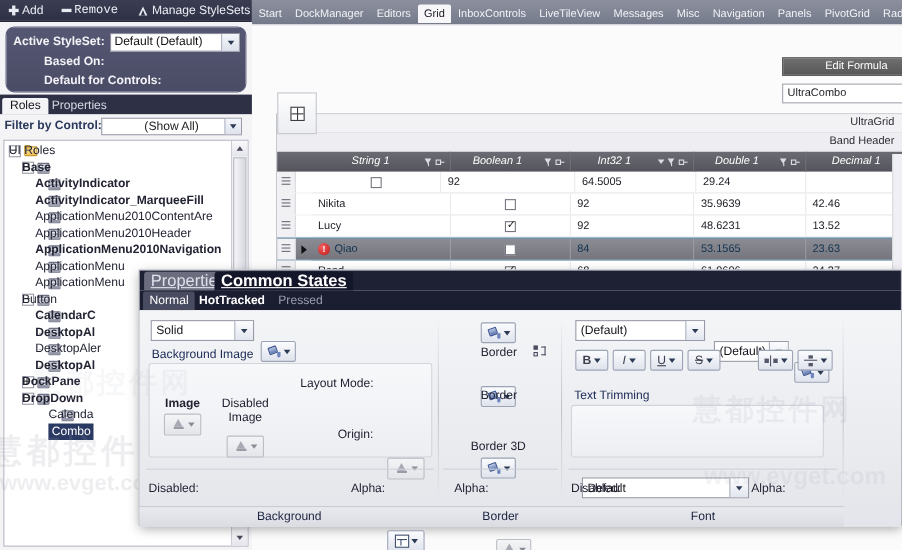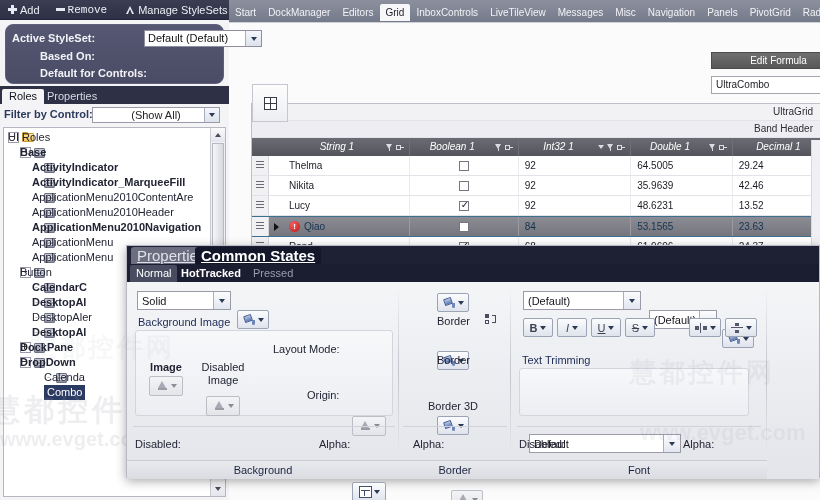--- a/index.html
+++ b/index.html
@@ -40,21 +40,21 @@
     position:absolute;left:5px;top:24px;width:219px;height:60px;
     background:linear-gradient(#565873,#4a4c66);
     border:1px solid #5d5f7c;border-radius:8px;box-sizing:border-box;
     color:#f2f2f7;
   }
   .ss-row{position:absolute;height:16px;line-height:16px;font-size:11px;font-weight:bold;}
   #ss-combo{
     position:absolute;left:94px;top:5px;width:118px;height:17px;
     background:#fff;border:1px solid #8e8e9e;box-sizing:border-box;
     color:#111;font-weight:normal;font-size:11px;line-height:15px;padding-left:3px;
-    display:flex;align-items:center;margin-left:44px;
+    display:flex;align-items:center;
   }
   #ss-combo .cb-arrow{
     position:absolute;right:0;top:0;width:15px;height:15px;
     background:linear-gradient(#f4f6fa,#dde2ec);border-left:1px solid #a9aebb;
     display:flex;align-items:center;justify-content:center;
   }
   .caret{width:0;height:0;border-left:3px solid transparent;border-right:3px solid transparent;border-top:4px solid #2b3b55;}
 
   #left-tabs{position:absolute;left:0;top:86px;width:229px;height:18px;background:#2e3045;}
   .ltab{position:absolute;top:2px;height:16px;line-height:16px;padding:0 7px;font-size:11px;color:#d6d8e4;box-sizing:border-box;}
@@ -295,21 +295,20 @@
       <div>
         <div class="grow">
           <div class="gsel">
               <span class="ic-rowsel">
                 <i></i>
                 <i></i>
                 <i></i>
               </span>
             </div>
           <div class="gact"></div>
-          <div class="gc" style="width:138px;">Thelma</div>
           <div class="gc" style="width:118px;justify-content:center;">
               <span class="cbx"></span>
             </div>
           <div class="gc" style="width:122px;">92</div>
           <div class="gc" style="width:110px;">64.5005</div>
           <div class="gc" style="width:100px;">29.24</div>
         </div>
         <div class="grow">
           <div class="gsel">
               <span class="ic-rowsel">

